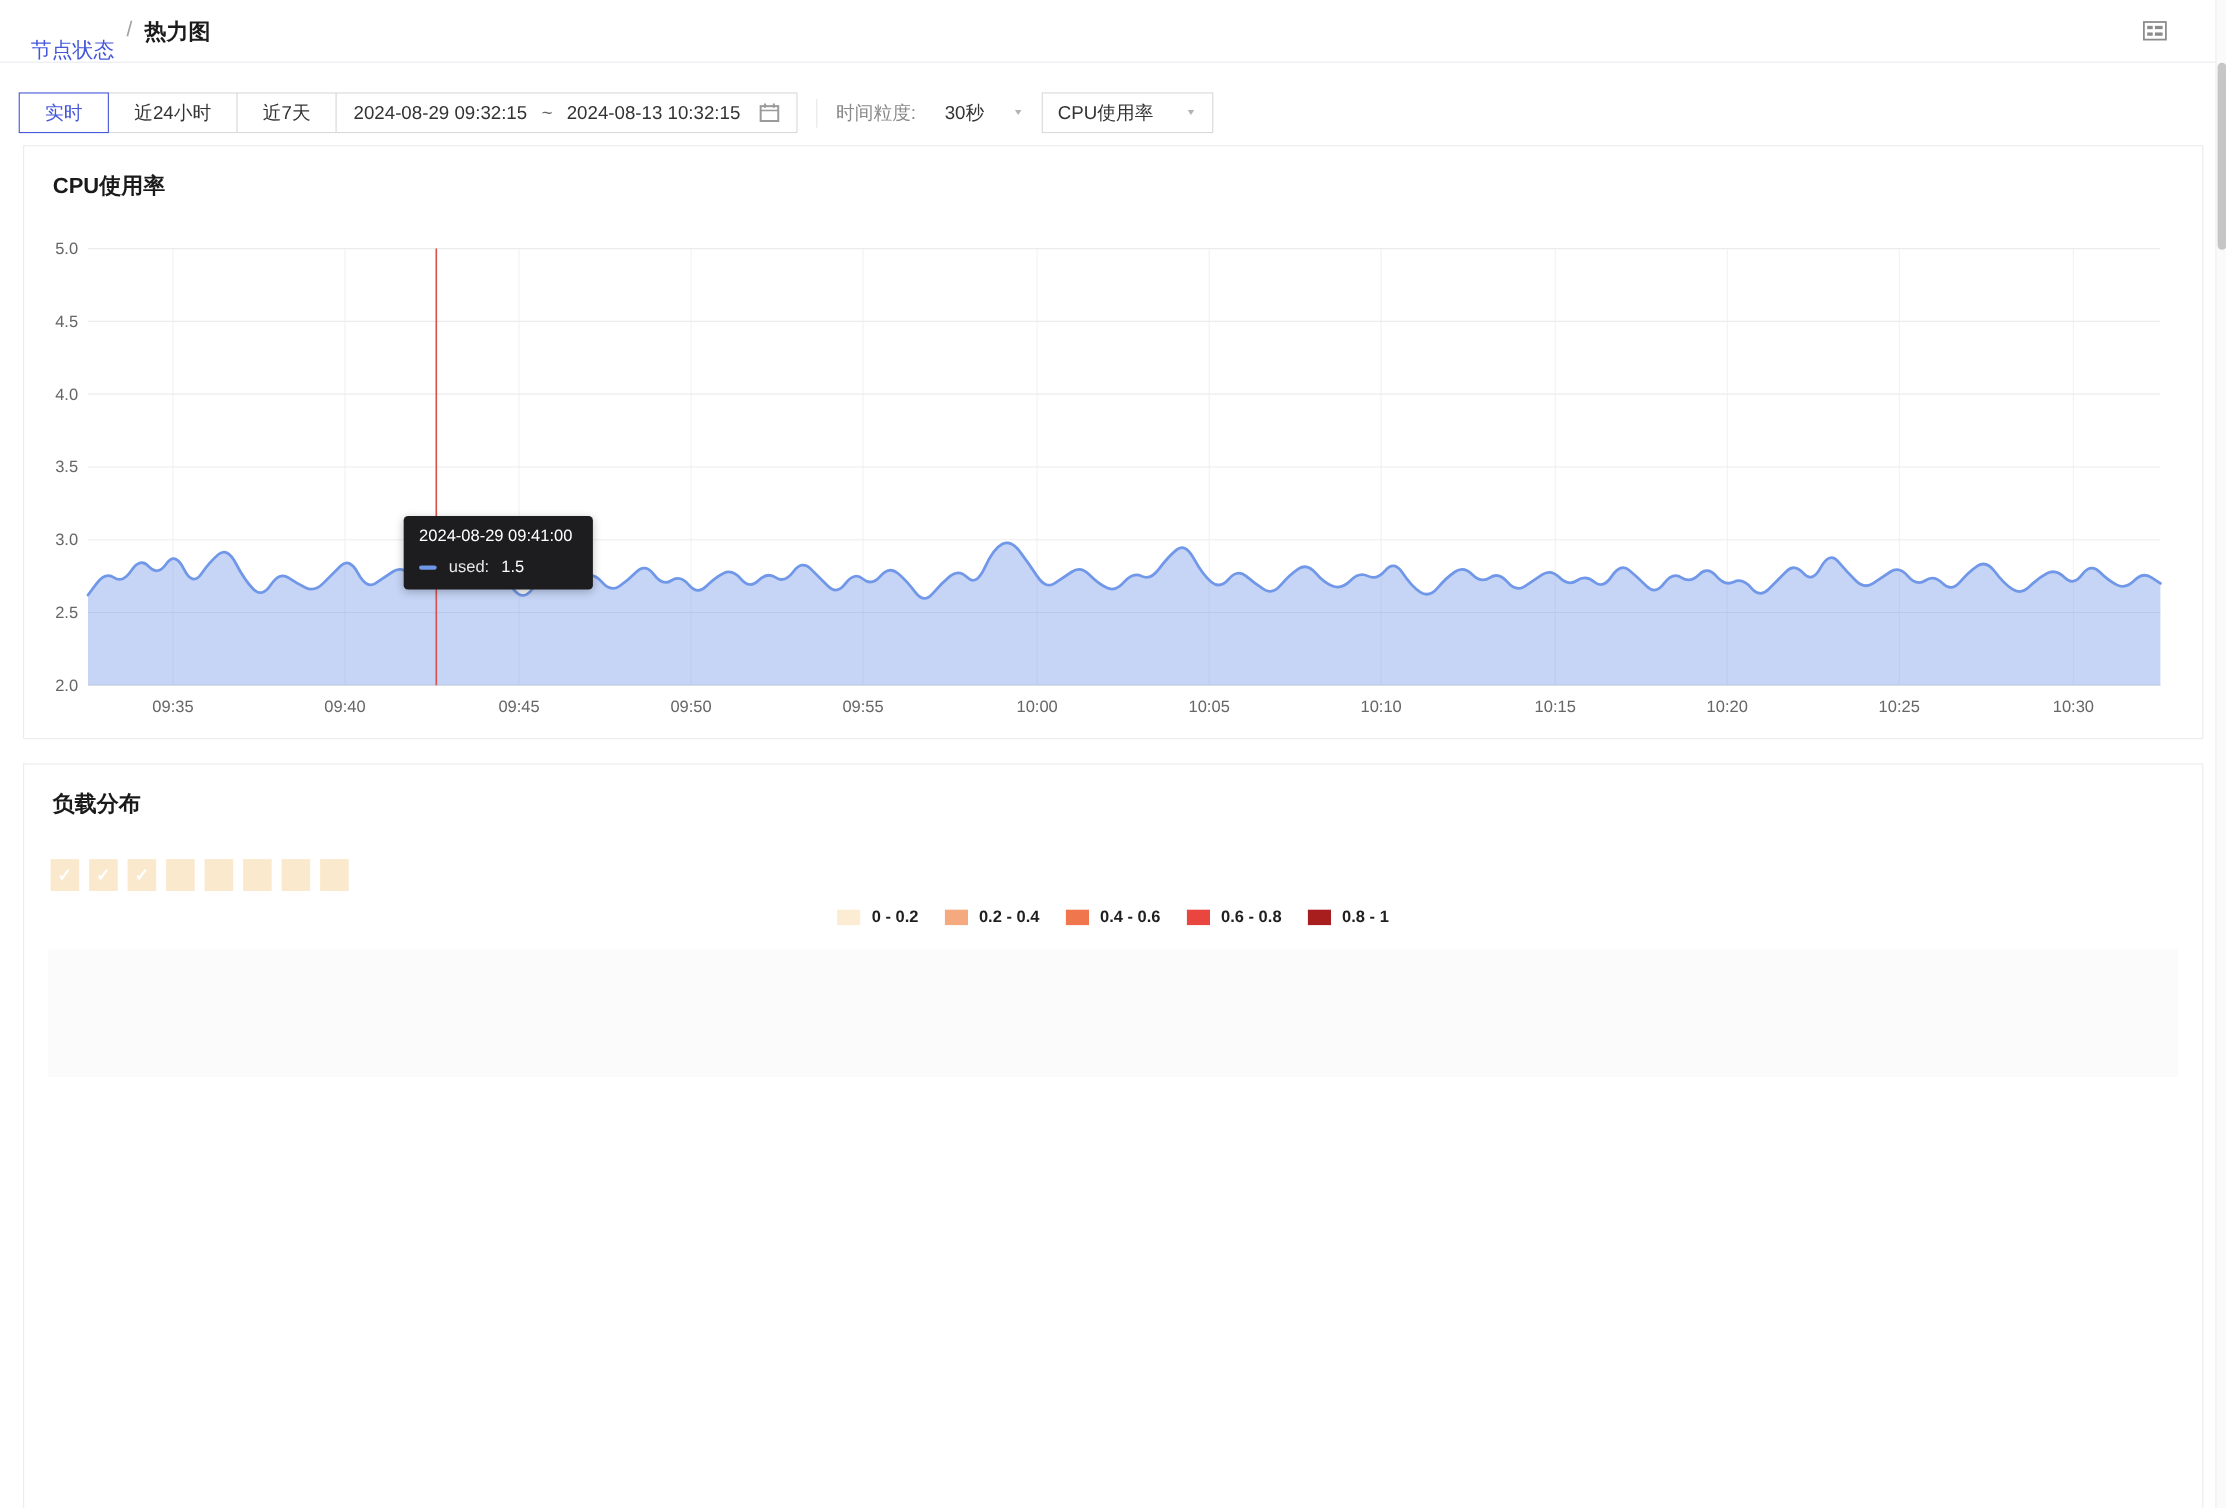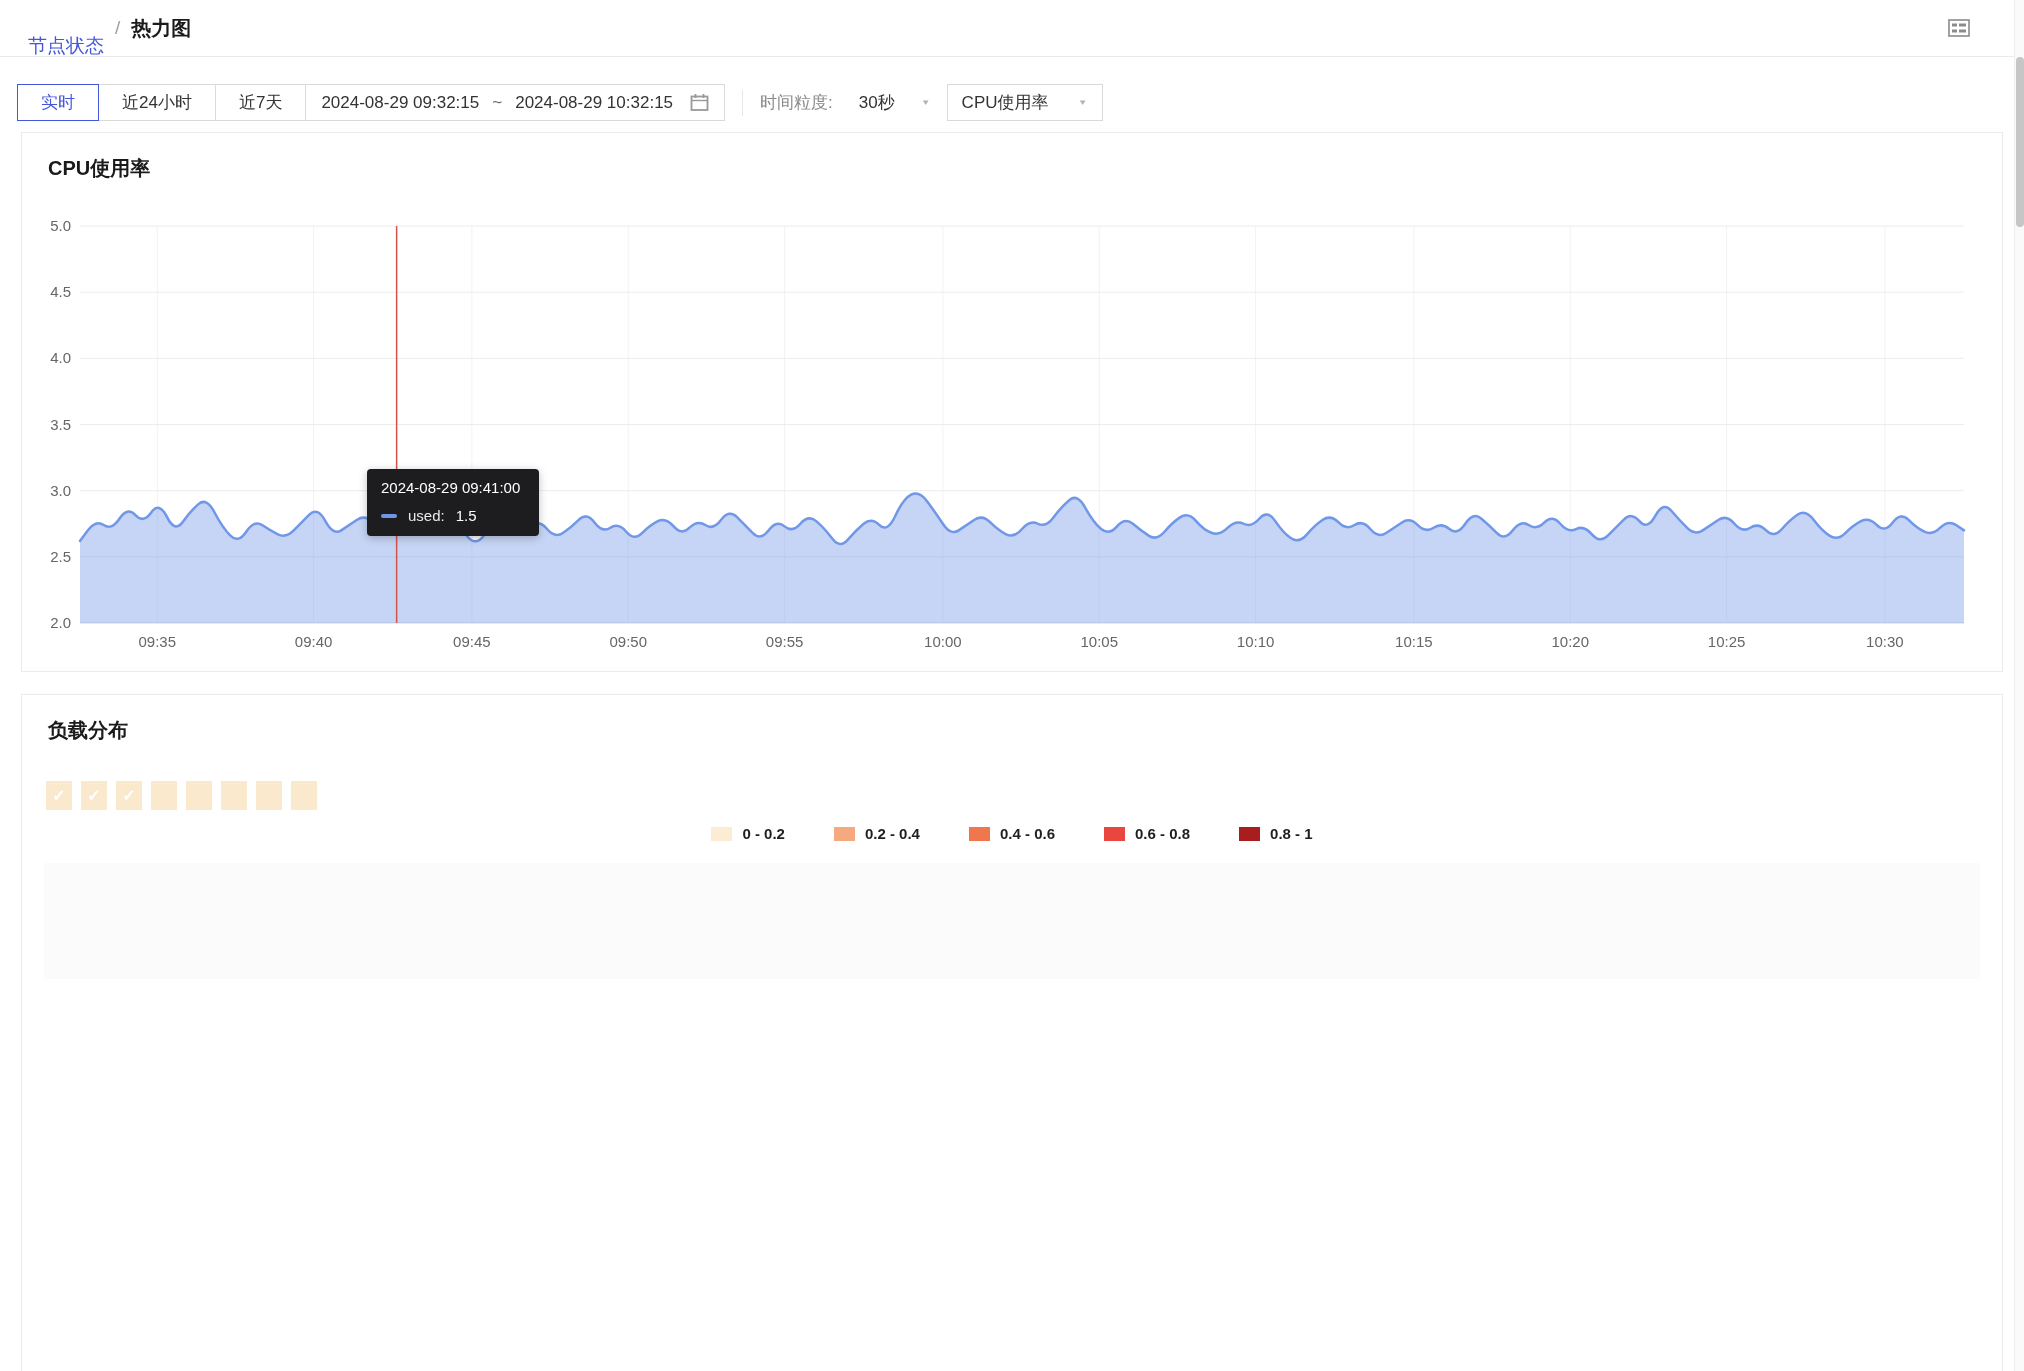--- a/index.html
+++ b/index.html
@@ -49,21 +49,21 @@
   .tooltip .t-row { display:flex; align-items:center; margin-top:11px; font-size:15px; }
   .tooltip .t-dash { width:16px; height:4px; border-radius:2px; background:#6f97e8; margin-right:11px; }
   .tooltip .t-series { color:#e8e8e8; }
   .tooltip .t-val { color:#fff; margin-left:11px; }
 
   
   .hm-cells { position:absolute; left:24px; top:86px; display:flex; gap:9px; }
   .hm-cell { width:26px; height:29px; display:flex; align-items:center; justify-content:center;
     cursor:pointer; color:#fff; font-size:16px; font-weight:bold; }
   .hm-legend { position:absolute; left:0; right:0; top:130px; display:flex; justify-content:center;
-    align-items:center; gap:49px; }
+    align-items:center; gap:24px; }
   .lg-item { display:flex; align-items:center; gap:10px; cursor:pointer; }
   .lg-swatch { width:21px; height:14px; }
   .lg-label { font-size:15px; font-weight:bold; color:#1f1f1f; }
   .hm-canvas { position:absolute; left:22px; right:22px; top:168px; height:116px; background:#fbfbfc; }
 
   
   .scrollbar { position:absolute; right:0; top:0; bottom:0; width:10px; background:#fafafa;
     border-left:1px solid #ededed; }
   .scroll-thumb { position:absolute; left:1px; top:57px; width:8px; height:170px;
     background:#c6c6c6; border-radius:4px; cursor:pointer; }
@@ -89,21 +89,21 @@
 </div>
 
 <div class="toolbar">
   <div class="seg">
     <button class="tbtn active">实时</button>
     <button class="tbtn">近24小时</button>
     <button class="tbtn">近7天</button>
     <div class="datebox">
       <span>2024-08-29 09:32:15</span>
       <span class="tilde">~</span>
-      <span>2024-08-29 10:32:15</span>
+      <span>2024-08-13 10:32:15</span>
       <span style="display:flex;margin-left:4px;">
         <svg width="19" height="19" viewBox="0 0 19 19">
           <rect x="1.5" y="3.5" width="16" height="13.5" fill="#ffffff" stroke="#9a9a9a" stroke-width="1.8"></rect>
           <line x1="5.5" y1="1" x2="5.5" y2="5" stroke="#9a9a9a" stroke-width="1.8"></line>
           <line x1="13.5" y1="1" x2="13.5" y2="5" stroke="#9a9a9a" stroke-width="1.8"></line>
           <line x1="1.5" y1="7.5" x2="17.5" y2="7.5" stroke="#9a9a9a" stroke-width="1.4"></line>
         </svg>
       </span>
     </div>
   </div>

